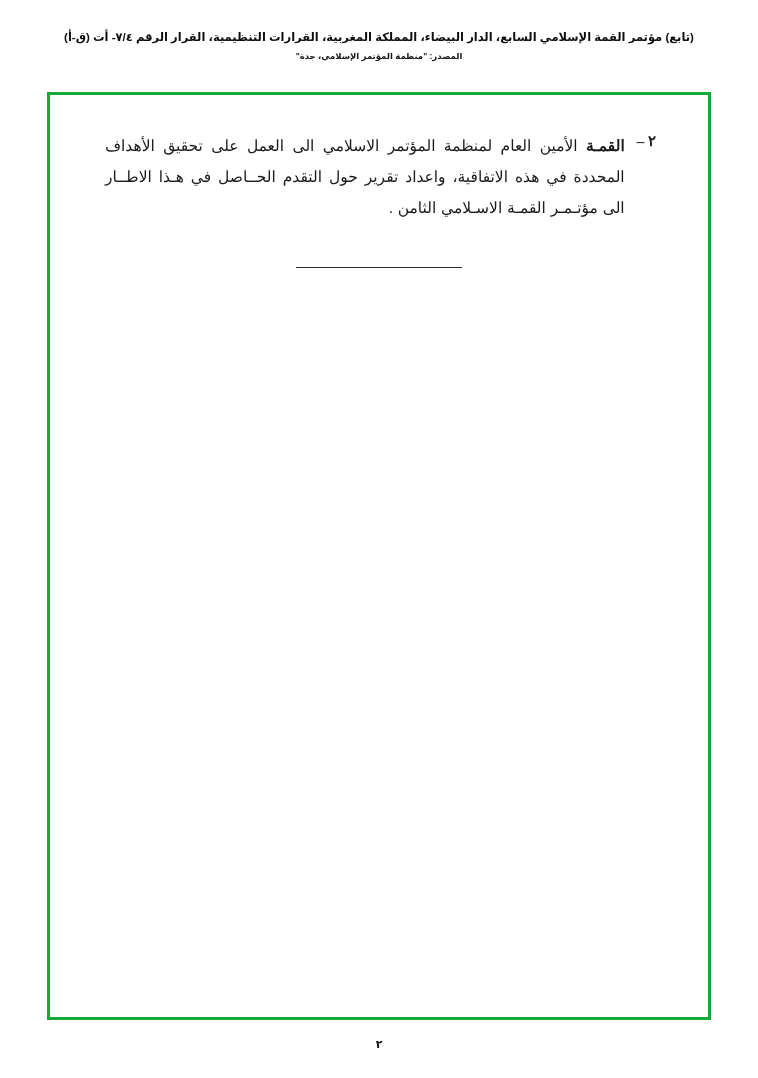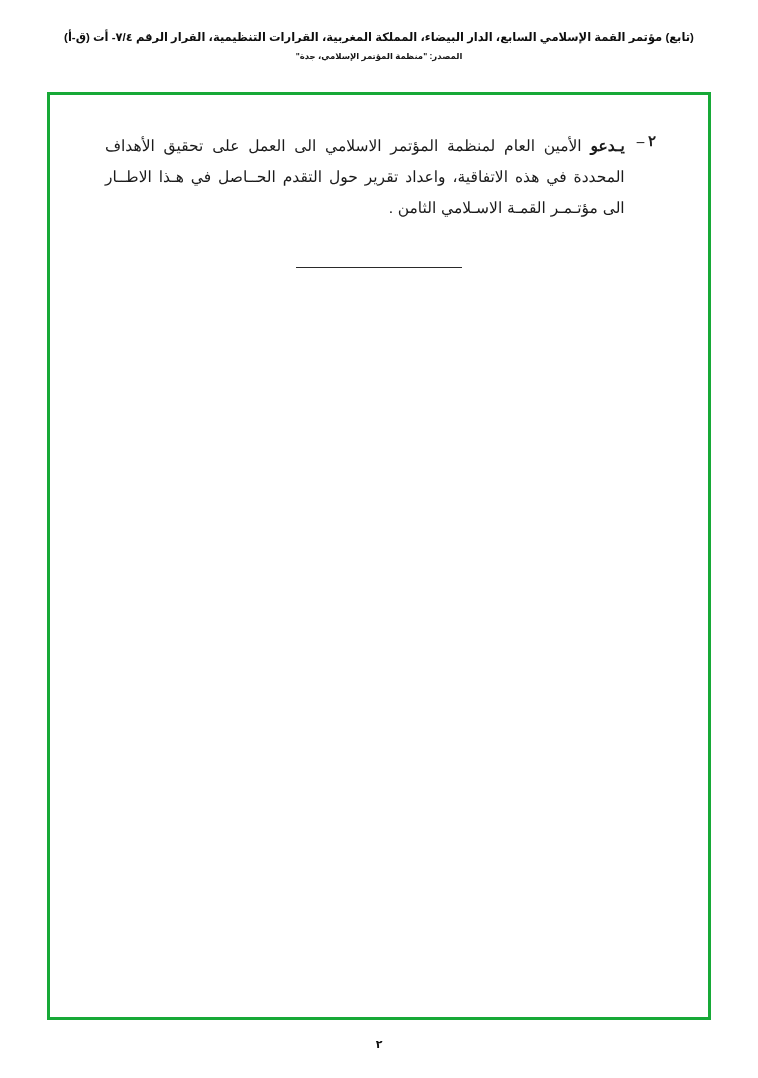--- a/index.html
+++ b/index.html
@@ -134,21 +134,21 @@
     <div class="header-line1">(تابع) مؤتمر القمة الإسلامي السابع، الدار البيضاء، المملكة المغربية، القرارات التنظيمية، القرار الرقم ٧/٤- أت (ق-أ)</div>
     <div class="header-line2">المصدر: "منظمة المؤتمر الإسلامي، جدة"</div>
   </div>
 
   <div class="frame">
 
     <div class="content">
       <div class="clause">
         <div class="clause-number">٢ –</div>
         <div class="clause-text">
-          <b>يـدعو</b>
+          <b>القمـة</b>
           <span>الأمين العام لمنظمة المؤتمر الاسلامي الى العمل على تحقيق الأهداف المحددة في  هذه الاتفاقية، واعداد تقرير حول التقدم الحــاصل في هـذا الاطــار الى مؤتـمـر القمـة الاسـلامي الثامن .</span>
         </div>
       </div>
     </div>
 
     <div class="separator-wrap">
       <div class="separator"></div>
     </div>
 
   </div>

